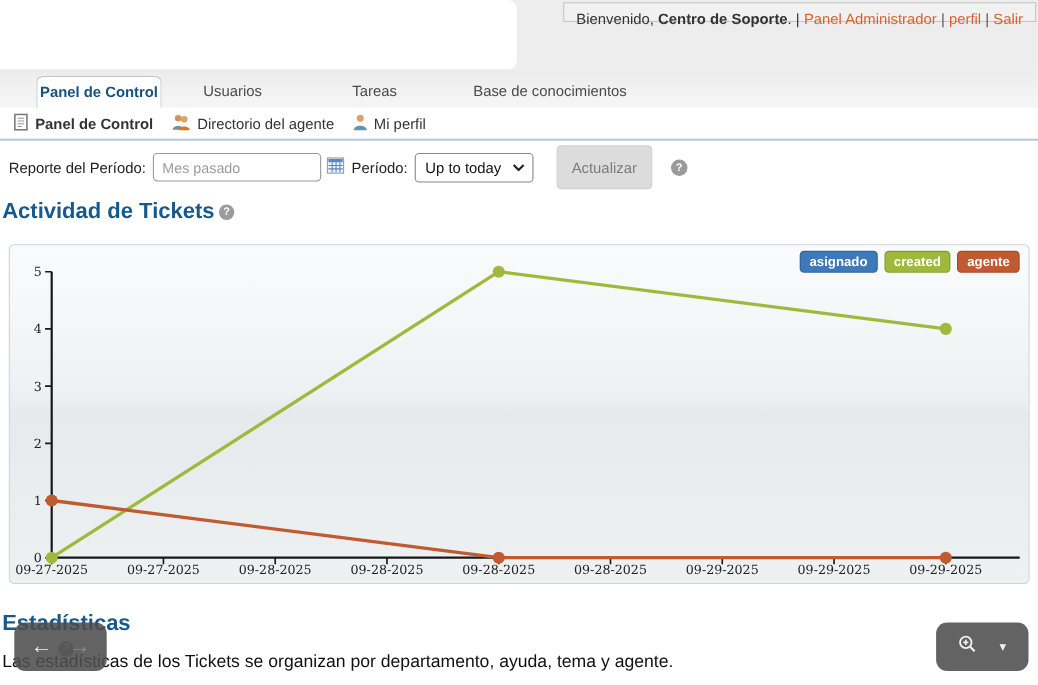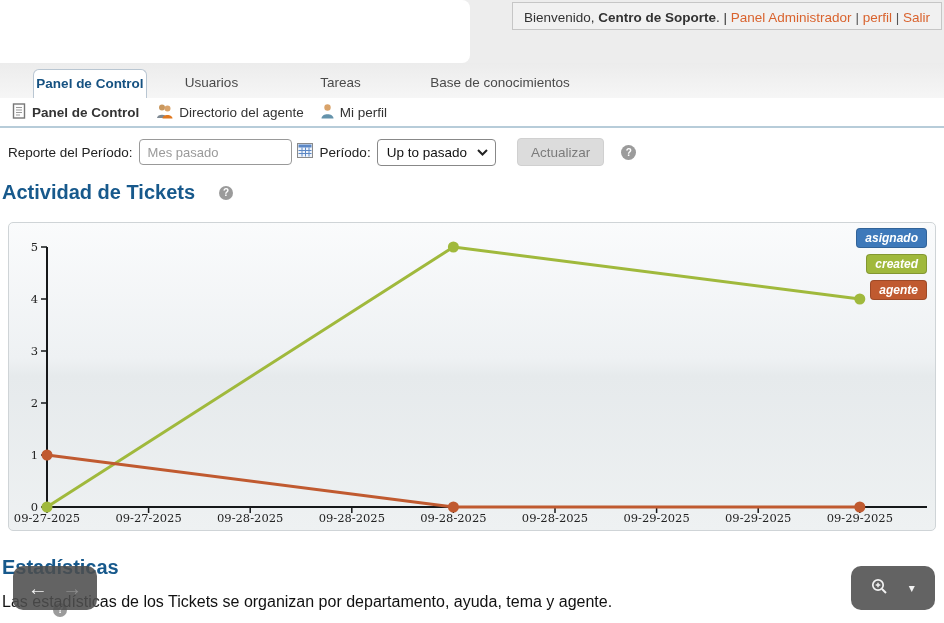--- a/index.html
+++ b/index.html
@@ -5,21 +5,21 @@
   * { margin:0; padding:0; box-sizing:border-box; }
   html,body { width:944px; height:623px; }
   body {
     position:relative; background:#ffffff; overflow:hidden;
     font-family:"Liberation Sans", sans-serif; color:#333;
   }
   
   .header { position:absolute; left:0; top:0; width:944px; height:63px; background:#ededed; }
   .logo-box { position:absolute; left:0; top:0; width:470px; height:63px; background:#ffffff; border-radius:0 8px 8px 0; }
   .welcome {
-    position:absolute; right:2px; top:2px; height:28px; line-height:29px;
+    position:absolute; right:2px; top:2px; height:18px; line-height:29px;
     background:#f1f1f1; border:1px solid #c6c6c6; padding:0 11px; font-size:13.5px; color:#333;
     white-space:nowrap;
   }
   .welcome a { color:#d9632e; text-decoration:none; }
   .welcome .sep { color:#555; }
   
   .tabbar {
     position:absolute; left:0; top:63px; width:944px; height:35px;
     background:linear-gradient(#ececec, #f6f6f6);
   }
@@ -53,44 +53,44 @@
     font-family:"Liberation Sans", sans-serif; color:#333; outline:none;
   }
   .report-input::placeholder { color:#9a9a9a; }
   .cal-icon { margin-right:7px; cursor:pointer; }
   .select {
     margin-left:6px; height:27px; min-width:99px; border:1px solid #888; border-radius:4px;
     background:#fff; display:flex; align-items:center; padding:0 7px 0 9px; gap:10px; cursor:pointer;
   }
   .select span { font-size:13.5px; color:#111; }
   .update-btn {
-    margin-left:21px; height:28px; padding:0 13px; background:#dcdcdc; color:#7b7b7b;
+    margin-left:21px; height:40px; padding:0 13px; background:#dcdcdc; color:#7b7b7b;
     border:1px solid #d0d0d0; border-radius:4px; font-size:13.5px;
     font-family:"Liberation Sans", sans-serif; cursor:pointer;
   }
   .help {
     display:inline-block; width:15px; height:15px; border-radius:50%; background:#9b9b9b;
     color:#fff; font-size:10px; font-weight:bold; text-align:center; line-height:15px; cursor:pointer;
   }
   .form-row .help { margin-left:17px; }
   
-  .sec-title { position:absolute; left:2px; font-size:20px; font-weight:bold; color:#17598c; display:flex; align-items:center; gap:24px; }
+  .sec-title { position:absolute; left:2px; font-size:20px; font-weight:bold; color:#17598c; display:flex; align-items:center; gap:4px; }
   #activity-title { top:181px; }
   #stats-title { top:556px;flex-direction:column; }
   .sec-title .help { width:14px; height:14px; line-height:14px; }
   .stats-desc { position:absolute; left:2px; top:593px; font-size:16px; color:#111; }
   
   .chart-box {
     position:absolute; left:8px; top:222px; width:928px; height:309px;
     border:1px solid #cfd4d7; border-radius:5px; overflow:hidden;
     background:linear-gradient(180deg, #fafbfc 0%, #eef1f3 44%, #e6eaec 50%, #eef1f2 100%);
   }
   .chart-box svg { position:absolute; left:0; top:0; }
   svg text.tick { font-family:"DejaVu Serif", serif; font-size:11.5px; fill:#222; }
-  .legend { position:absolute; top:5px; right:8px; display:flex; flex-direction:column; align-items:flex-end; gap:6px;font-style:italic; }
+  .legend { position:absolute; top:5px; right:8px; display:flex; flex-direction:row; align-items:flex-end; gap:6px; }
   .legend .pill {
     color:#fff; font-size:12px; font-weight:bold; padding:3px 9px; border-radius:4px;
     box-shadow:inset 0 0 0 1px rgba(0,0,0,0.18); cursor:pointer;
   }
   
   .overlay {
     position:absolute; top:566px; width:84px; height:44px; border-radius:10px;
     background:rgba(77,77,77,0.88); display:flex; align-items:center; justify-content:space-evenly; z-index:9;
   }
   #nav-overlay { left:13px; }
@@ -171,21 +171,21 @@
         <line x1="1.5" y1="7.5" x2="14.5" y2="7.5"></line>
         <line x1="1.5" y1="10.5" x2="14.5" y2="10.5"></line>
         <line x1="5" y1="4.5" x2="5" y2="13.5"></line>
         <line x1="8.5" y1="4.5" x2="8.5" y2="13.5"></line>
         <line x1="12" y1="4.5" x2="12" y2="13.5"></line>
       </g>
     </svg>
   </span>
   <label>Período:</label>
   <div class="select">
-    <span>Up to pasado</span>
+    <span>Up to today</span>
     <svg width="11" height="7" viewBox="0 0 11 7">
       <polyline points="1,1 5.5,5.5 10,1" fill="none" stroke="#222" stroke-width="2"></polyline>
     </svg>
   </div>
   <button class="update-btn">Actualizar</button>
   <span class="help">?</span>
 </div>
 
 <div class="sec-title" id="activity-title">
   <span>Actividad de Tickets</span>

